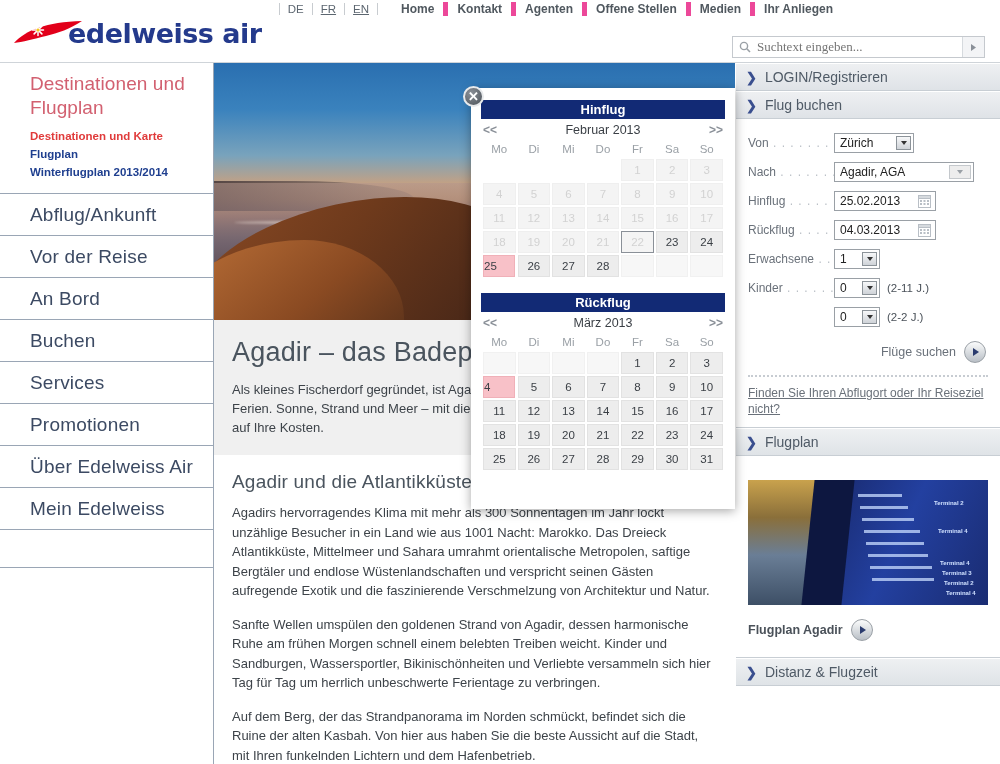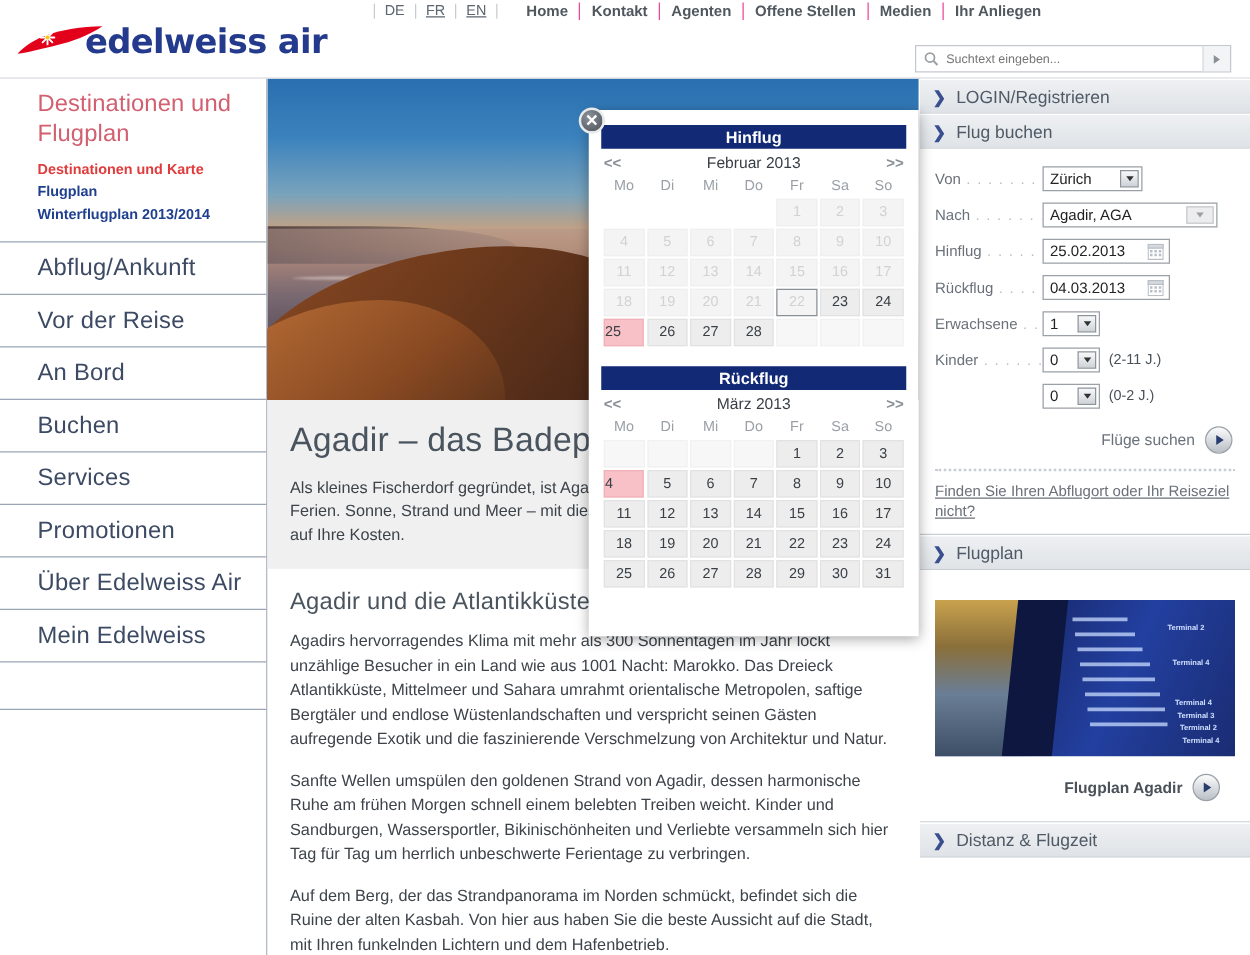--- a/index.html
+++ b/index.html
@@ -13,35 +13,35 @@
     color:#333;
   }
 
   
   #topbar { position:absolute; left:0; top:0; width:843px; height:20px; }
   #toplinks { position:absolute; right:8px; top:2px; display:flex; align-items:center; font-size:11.5px; color:#5c6670; }
   #toplinks .lang { padding:0 8px; border-right:1px solid #c8ccd0; color:#5c6670; }
   #toplinks .lang:first-child { border-left:1px solid #c8ccd0; }
   #toplinks .lang.under { text-decoration:underline; }
   #toplinks .gap { width:14px; }
-  #toplinks .nav { padding:0 9px; border-right:1px solid #ec4899; font-weight:bold; color:#50585f; font-size:12px; }
+  #toplinks .nav { padding:0 9px; border-right:5px solid #ec4899; font-weight:bold; color:#50585f; font-size:12px; }
   #toplinks .nav.last { border-right:none; padding-right:2px;text-align:center; }
 
   
   #logo-area { position:absolute; left:0; top:14px; width:420px; height:40px; }
   #logo-swoosh { position:absolute; left:12px; top:6px; width:78px; height:26px; }
   #logo-text { position:absolute; left:68px; top:4px; font-size:27px; font-weight:bold; letter-spacing:-0.5px; color:#243a8c;
                font-family:"DejaVu Sans", sans-serif; font-style:normal; }
 
   #header-rule { position:absolute; left:0; top:62px; width:1000px; height:1px; background:#cfd4d9; }
 
   
   #search-wrap { position:absolute; right:15px; top:36px; width:253px; height:22px; border:1px solid #c5c9ce; background:#fff; display:flex; }
   #search-icon { width:24px; display:flex; align-items:center; justify-content:center; }
-  #search-input { flex:1; border:none; outline:none; font-size:10px; color:#ef4444; font-family:Liberation Sans, sans-serif; background:transparent; padding:0; }
+  #search-input { flex:1; border:none; outline:none; font-size:13px; color:#ef4444; font-family:Liberation Serif, serif; background:transparent; padding:0; }
   #search-go { width:22px; border-left:1px solid #d6dade; background:#f3f4f6; display:flex; align-items:center; justify-content:center; }
 
   
   #leftnav { position:absolute; left:0; top:63px; width:214px; height:701px; background:#fff; border-right:1px solid #9aa6b5; }
   .nav-sec { border-bottom:1px solid #9aa6b5; padding:9px 0 9px 30px; }
   .nav-sec.active-head { border-bottom:1px solid #9aa6b5; padding-bottom:12px; }
   .nav-title { font-size:19px; color:#d26070; line-height:24px; font-family:"Liberation Sans", sans-serif; font-weight:300; letter-spacing:0.1px; }
   .nav-sub { margin-top:7px; }
   .nav-sub a { display:block; font-size:11.5px; font-weight:bold; line-height:18px; text-decoration:none; }
   .nav-sub a.cur { color:#e03b3b; }
@@ -106,21 +106,21 @@
   #dotsep { border-top:2px dotted #c7ccd2; margin:12px 0 8px 0; }
   #notfound { font-size:12px; color:#6a717a; text-decoration:underline; line-height:16px; display:block; }
 
   #fpimg { width:240px; height:125px; margin:10px auto 0 auto; position:relative; overflow:hidden;
     background:linear-gradient(115deg,#12205e 0%, #1b2f7a 35%, #2340a0 60%, #1a2c72 100%); }
   #fpimg .lft { position:absolute; left:0; top:0; width:72px; height:100%;
     background:linear-gradient(to bottom,#c9a24d 0%, #8a6f3a 30%, #6a7e96 60%, #3d4f66 100%); }
   #fpimg .board { position:absolute; left:60px; top:0; width:40px; height:100%; background:#0d1740; transform:skewX(-6deg); }
   .brow { position:absolute; height:3px; background:rgba(200,220,255,.75); }
   .term { position:absolute; color:#cfe0ff; font-size:6px; font-weight:bold; }
-  #fprow { display:flex; align-items:center; justify-content:flex-end; margin:14px 12px 0 0; }
+  #fprow { display:flex; align-items:center; justify-content:flex-start; margin:14px 12px 0 0; }
   #fprow .lbl { font-size:12.5px; font-weight:bold; color:#4a5159; margin-right:8px; }
 
   
   #calpop { position:absolute; left:471px; top:88px; width:264px; height:421px; background:#fff;
     box-shadow:0 2px 10px rgba(0,0,0,.35); }
   #cal-close { position:absolute; left:463px; top:86px; width:21px; height:21px; border-radius:50%;
     background:radial-gradient(circle at 35% 30%, #8a9098, #4c5258); border:2px solid #e8eaec;
     display:flex; align-items:center; justify-content:center; color:#fff; font-size:13px; font-weight:bold; line-height:1; }
   .cal-title { height:19px; background:#122a75; color:#fff; font-size:13px; font-weight:bold; text-align:center; line-height:19px; margin:12px 10px 0 10px; }
   .cal-nav { display:flex; justify-content:space-between; align-items:center; margin:4px 12px 2px 12px; font-size:12px; }
@@ -342,21 +342,21 @@
     </div>
 
     <div class="frow">
       <div class="flabel"></div>
       <div class="sel" style="width:46px;">
         <span>0</span>
         <span class="arrowbox">
             <i></i>
           </span>
       </div>
-      <span class="paren">(0-2 J.)</span>
+      <span class="paren">(2-2 J.)</span>
     </div>
 
     <div id="sucherow">
       <span class="lbl">Flüge suchen</span>
       <span class="circ-arrow">
           <i></i>
         </span>
     </div>
 
     <div id="dotsep"></div>

